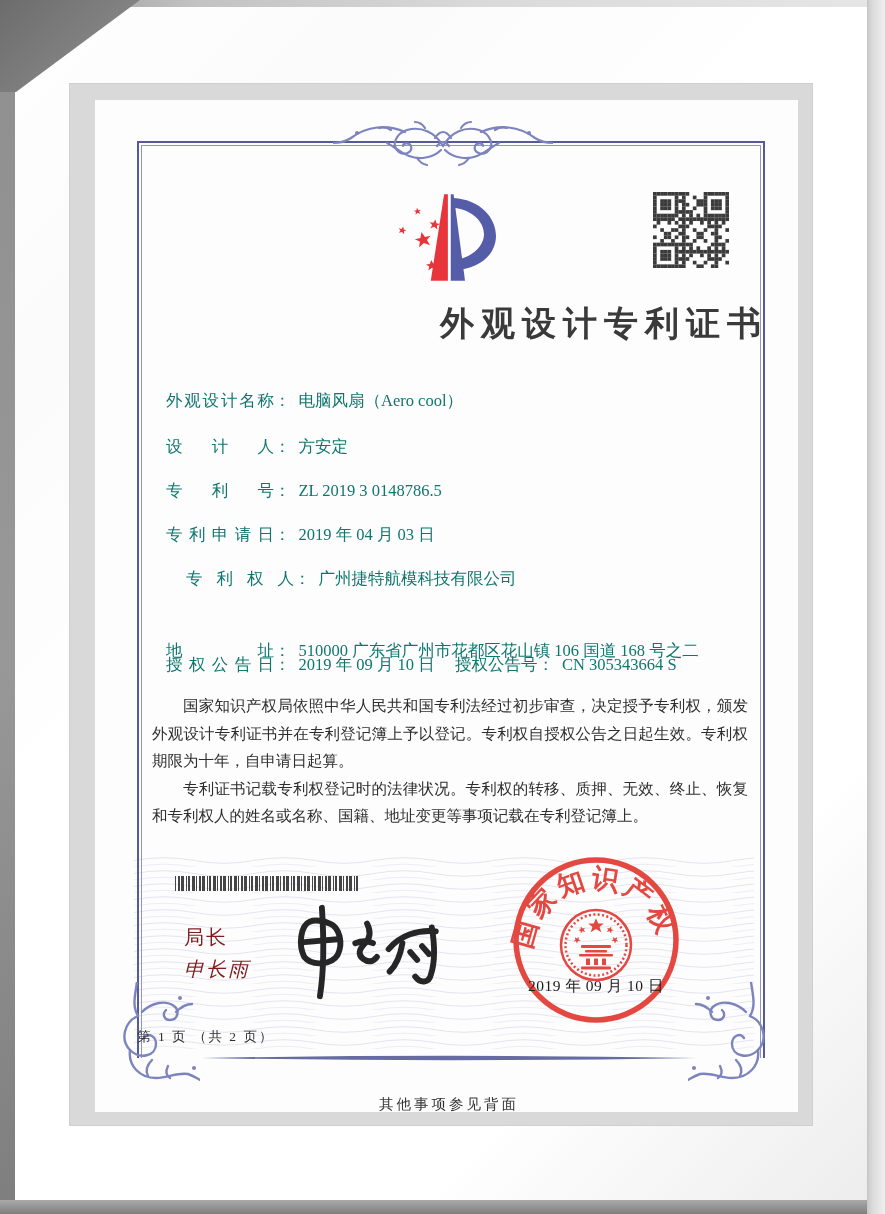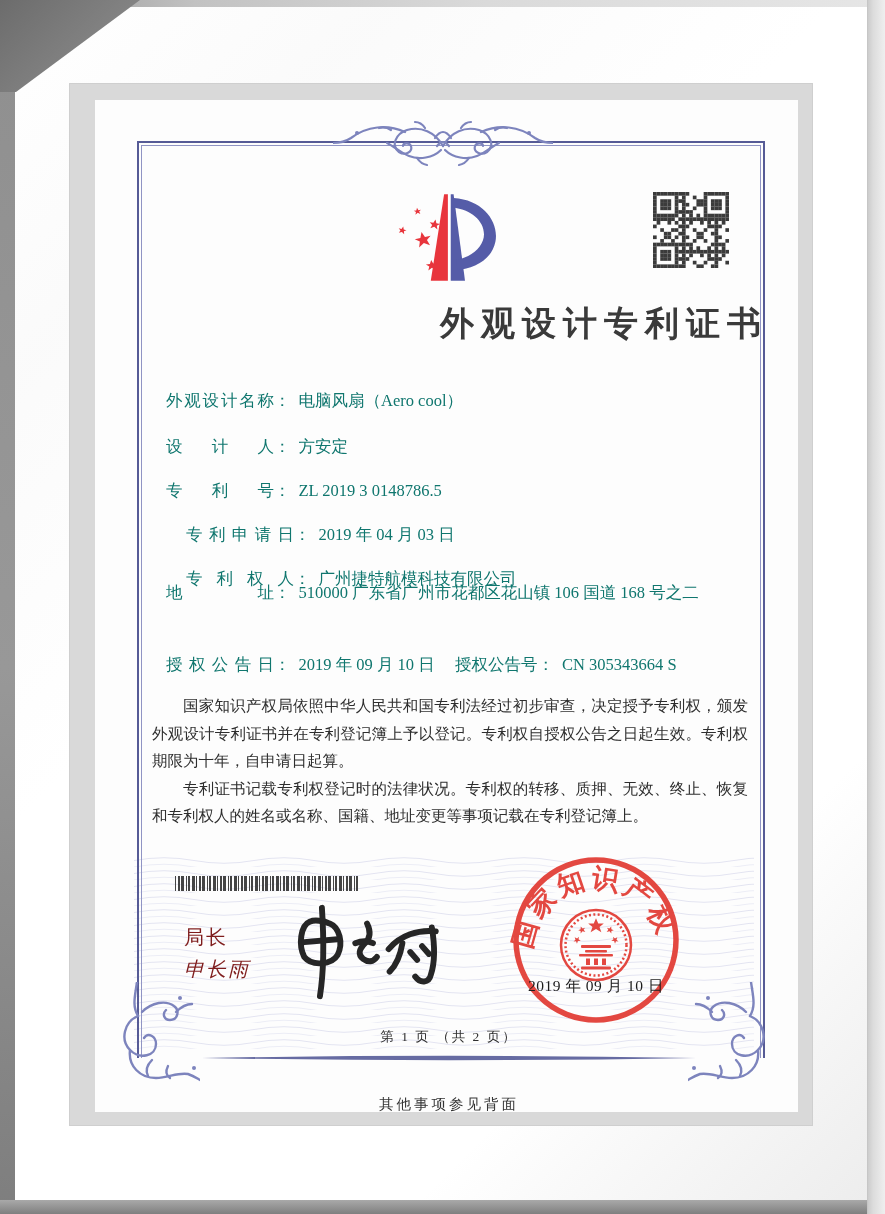--- a/index.html
+++ b/index.html
@@ -32,21 +32,21 @@
   .cert-no{left:167px;top:192px;font-size:17px;letter-spacing:1.5px;color:#333;}
   .title{left:137px;top:301px;width:624px;text-align:right;font-size:34px;font-weight:700;
          letter-spacing:7px;padding-left:7px;color:#3a3a3a;}
   .row{left:166px;font-size:16.5px;color:#0f766e;white-space:nowrap;}
   .lab{display:inline-block;width:108px;text-align:justify;text-align-last:justify;}
   .val{margin-left:8px;}
   .paras{left:152px;top:692px;width:596px;font-size:15.5px;line-height:27.6px;color:#2e2e2e;text-align:justify;}
   .paras p{margin:0;text-indent:2em;}
   .director{left:184px;font-size:20px;letter-spacing:2px;color:#7f1d1d;}
   .seal-date{left:528px;top:976px;font-size:15.5px;color:#1c1c1c;letter-spacing:.5px;z-index:9;}
-  .page-note{left:137px;top:1028px;width:624px;text-align:center;font-size:13.5px;letter-spacing:2px;color:#2f2f2f;}
+  .page-note{left:137px;top:1028px;width:624px;font-size:13.5px;letter-spacing:2px;color:#2f2f2f;}
   .back-note{left:137px;top:1079px;width:624px;text-align:center;font-size:14.5px;letter-spacing:3px;color:#333;margin-top:16px;}
   svg{display:block;}
 </style>
 </head>
 <body>
 
 <div class="photo">
 
   <div class="edge frame-shine"></div>
   <div class="edge edge-left"></div>
@@ -381,23 +381,23 @@
         <rect x="13" y="20" width="1.02" height="1.02" fill="#3b3b3b"></rect>
         <rect x="16" y="20" width="1.02" height="1.02" fill="#3b3b3b"></rect>
         <rect x="17" y="20" width="1.02" height="1.02" fill="#3b3b3b"></rect>
       </svg>
 
     <div class="abs title">外观设计专利证书</div>
 
     <div class="abs row" style="top:390px;"><span class="lab">外观设计名称</span><span>：</span><span class="val">电脑风扇（Aero cool）</span></div>
     <div class="abs row" style="top:436px;"><span class="lab">设计人</span><span>：</span><span class="val">方安定</span></div>
     <div class="abs row" style="top:480px;"><span class="lab">专利号</span><span>：</span><span class="val">ZL 2019 3 0148786.5</span></div>
-    <div class="abs row" style="top:524px;margin-left:20px;"><span class="lab">专利申请日</span><span>：</span><span class="val">2019 年 04 月 03 日</span></div>
+    <div class="abs row" style="top:524px;"><span class="lab">专利申请日</span><span>：</span><span class="val">2019 年 04 月 03 日</span></div>
     <div class="abs row" style="top:568px;margin-left:20px;"><span class="lab">专利权人</span><span>：</span><span class="val">广州捷特航模科技有限公司</span></div>
-    <div class="abs row" style="top:582px;"><span class="lab">地址</span><span>：</span><span class="val">510000 广东省广州市花都区花山镇 106 国道 168 号之二</span></div>
+    <div class="abs row" style="top:640px;"><span class="lab">地址</span><span>：</span><span class="val">510000 广东省广州市花都区花山镇 106 国道 168 号之二</span></div>
 
     <div class="abs row" style="top:654px;"><span class="lab">授权公告日</span><span>：</span><span class="val">2019 年 09 月 10 日</span></div>
     <div class="abs row" style="top:654px;left:455px;"><span>授权公告号</span><span>：</span><span class="val">CN 305343664 S</span></div>
 
     <div class="abs paras">
       <p>国家知识产权局依照中华人民共和国专利法经过初步审查，决定授予专利权，颁发外观设计专利证书并在专利登记簿上予以登记。专利权自授权公告之日起生效。专利权期限为十年，自申请日起算。</p>
       <p>专利证书记载专利权登记时的法律状况。专利权的转移、质押、无效、终止、恢复和专利权人的姓名或名称、国籍、地址变更等事项记载在专利登记簿上。</p>
     </div>
 
     <svg id="barcode" class="abs" style="left:175px;top:876px;" width="186" height="15">

